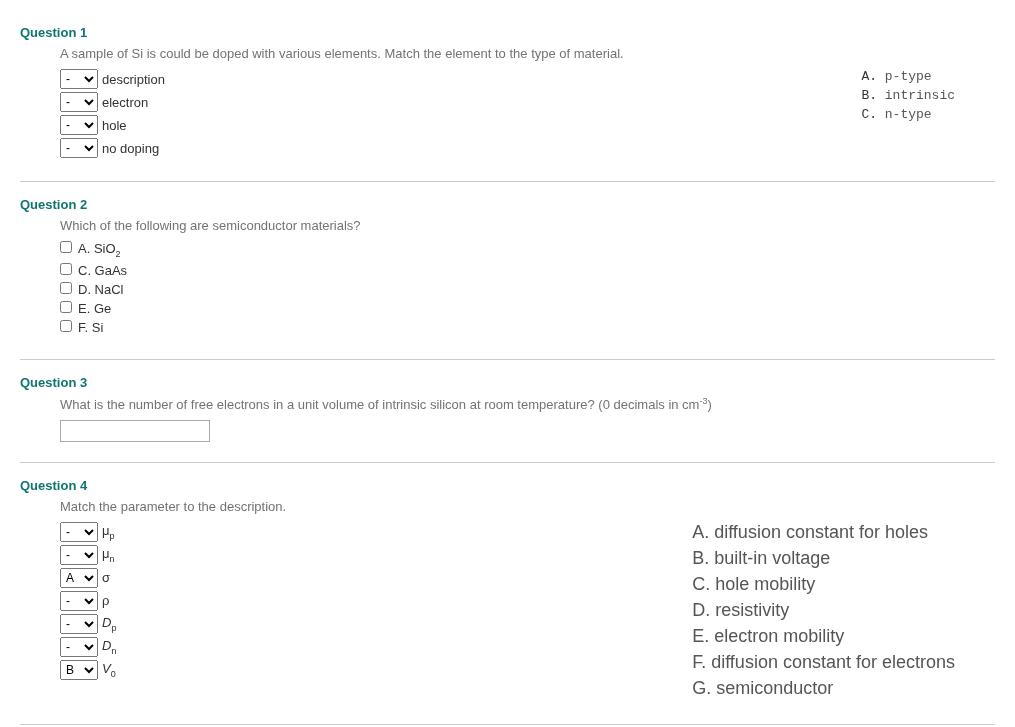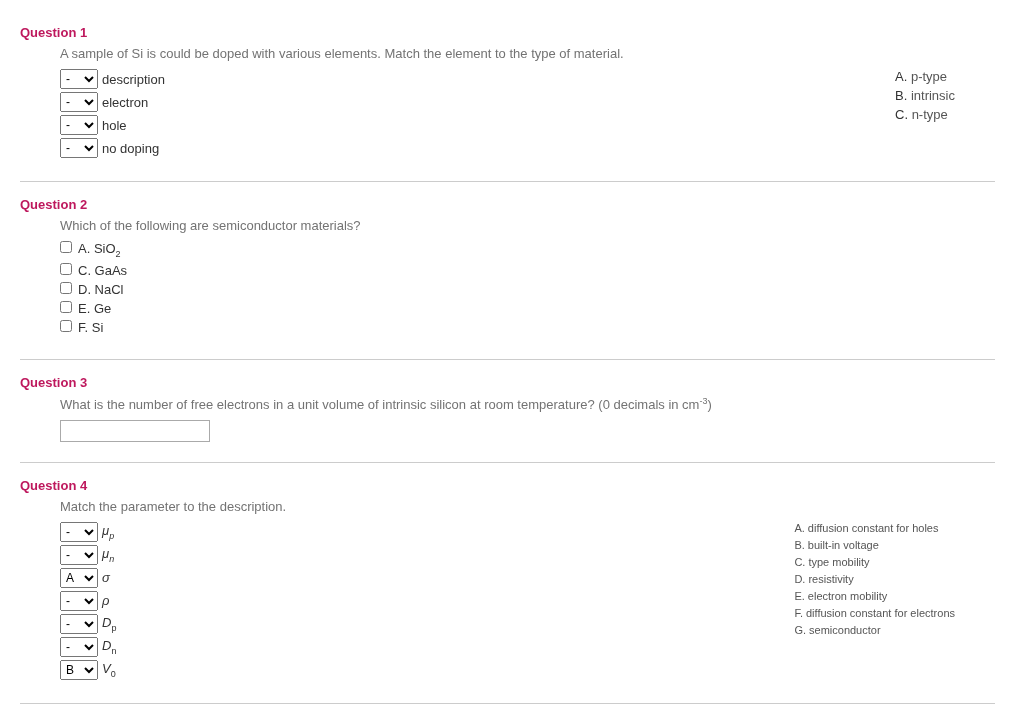--- a/index.html
+++ b/index.html
@@ -11,21 +11,21 @@
       padding: 10px 20px;
     }
     .question-block {
       padding: 15px 0 20px 0;
       border-bottom: 1px solid #ccc;
     }
     .question-title {
       font-weight: bold;
       font-size: 13px;
       margin-bottom: 6px;
-      color: #be185d;
+      color: #0f766e;
     }
     .question-text {
       margin-left: 40px;
       margin-bottom: 8px;
       color: #737373;
     }
     .match-row {
       display: flex;
       align-items: center;
       margin-left: 40px;
@@ -73,25 +73,25 @@
       border: 1px solid #aaa;
       font-size: 13px;
       padding: 2px 4px;
     }
     sup { font-size: 9px; }
     sub { font-size: 9px; }
     .q4-container {
       position: relative;
     }
     .q4-answer-option {
-      font-size: 11px;
+      font-size: 18px;
       color: #555;
       margin-bottom: 5px;
     }
-    .greek { font-style: italic; }
+    .greek { }
   </style>
 </head>
 <body>
 
 <div class="question-block q1-container">
   <div class="question-title">Question 1</div>
   <div class="question-text">A sample of Si is could be doped with various elements. Match the element to the type of material.</div>
 
   <div style="display:flex; justify-content:space-between; align-items:flex-start;">
     <div>
@@ -117,21 +117,21 @@
         <span class="item-label">hole</span>
       </div>
 
       <div class="match-row">
         <select>
           <option>-</option><option>A</option><option>B</option><option>C</option>
         </select>
         <span class="item-label">no doping</span>
       </div>
     </div>
-    <div style="margin-right:40px; margin-top:0;">
+    <div style="margin-right:40px; margin-top:0;font-family:Liberation Mono, monospace;">
       <div class="answer-option">
         <span class="letter">A. </span><span>p-type</span>
       </div>
       <div class="answer-option">
         <span class="letter">B. </span><span>intrinsic</span>
       </div>
       <div class="answer-option">
         <span class="letter">C. </span><span>n-type</span>
       </div>
     </div>
@@ -232,21 +232,21 @@
     </div>
 
     <div style="margin-right:40px; margin-top:0;">
       <div class="q4-answer-option">
         <span>A. </span><span>diffusion constant for holes</span>
       </div>
       <div class="q4-answer-option">
         <span>B. </span><span>built-in voltage</span>
       </div>
       <div class="q4-answer-option">
-        <span>C. </span><span>type mobility</span>
+        <span>C. </span><span>hole mobility</span>
       </div>
       <div class="q4-answer-option">
         <span>D. </span><span>resistivity</span>
       </div>
       <div class="q4-answer-option">
         <span>E. </span><span>electron mobility</span>
       </div>
       <div class="q4-answer-option">
         <span>F. </span><span>diffusion constant for electrons</span>
       </div>

